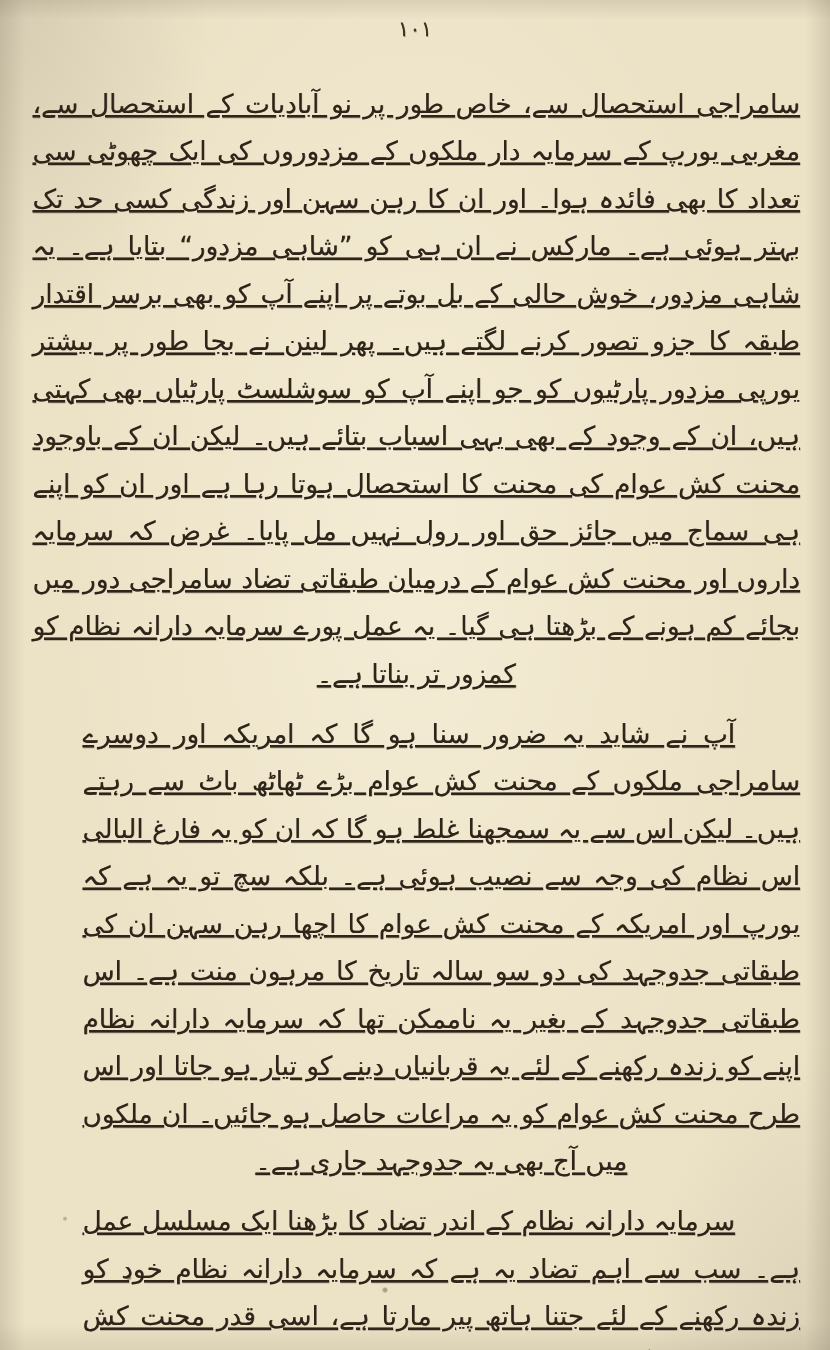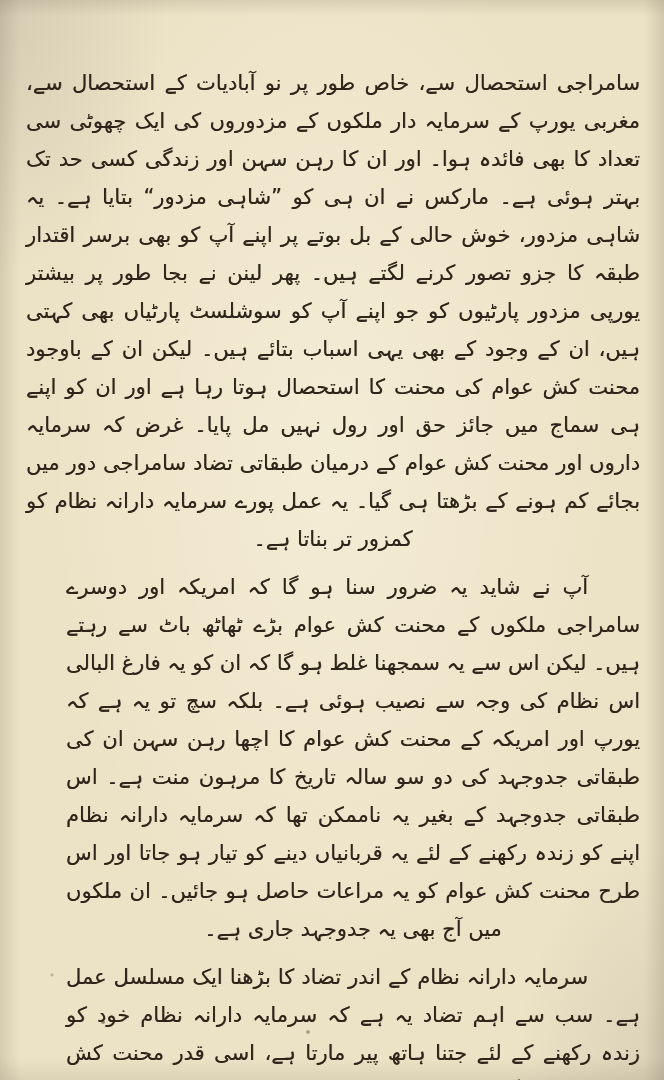--- a/index.html
+++ b/index.html
@@ -53,34 +53,36 @@
     direction: rtl;
     text-align: justify;
     color: #2e2419;
     font-size: 21px;
     line-height: 38px;
     text-shadow: 0.35px 0.35px 0 rgba(46,36,25,0.55);
   }
 
   .para {
     margin: 0 0 10px 0;
+    text-decoration: underline;
   }
 
   
   .para.center-last { text-align-last: center; }
   
   .para.justify-last { text-align-last: justify; }
 
   .para.indent { text-indent: 52px; margin-left: 40px; }
 </style>
 </head>
 <body>
 
 <div class="scan">
 
+  <div class="page-number">۱۰۱</div>
 
   <div class="text-block">
 
     <p class="para center-last" lang="ur" dir="rtl">سامراجی استحصال سے، خاص طور پر نو آبادیات کے استحصال سے، مغربی یورپ کے سرمایہ دار ملکوں کے مزدوروں کی ایک چھوٹی سی تعداد کا بھی فائدہ ہوا۔ اور ان کا رہن سہن اور زندگی کسی حد تک بہتر ہوئی ہے۔ مارکس نے ان ہی کو ”شاہی مزدور“ بتایا ہے۔ یہ شاہی مزدور، خوش حالی کے بل بوتے پر اپنے آپ کو بھی برسر اقتدار طبقہ کا جزو تصور کرنے لگتے ہیں۔ پھر لینن نے بجا طور پر بیشتر یورپی مزدور پارٹیوں کو جو اپنے آپ کو سوشلسٹ پارٹیاں بھی کہتی ہیں، ان کے وجود کے بھی یہی اسباب بتائے ہیں۔ لیکن ان کے باوجود محنت کش عوام کی محنت کا استحصال ہوتا رہا ہے اور ان کو اپنے ہی سماج میں جائز حق اور رول نہیں مل پایا۔ غرض کہ سرمایہ داروں اور محنت کش عوام کے درمیان طبقاتی تضاد سامراجی دور میں بجائے کم ہونے کے بڑھتا ہی گیا۔ یہ عمل پورے سرمایہ دارانہ نظام کو کمزور تر بناتا ہے۔</p>
 
     <p class="para indent center-last" lang="ur" dir="rtl">آپ نے شاید یہ ضرور سنا ہو گا کہ امریکہ اور دوسرے سامراجی ملکوں کے محنت کش عوام بڑے ٹھاٹھ باٹ سے رہتے ہیں۔ لیکن اس سے یہ سمجھنا غلط ہو گا کہ ان کو یہ فارغ البالی اس نظام کی وجہ سے نصیب ہوئی ہے۔ بلکہ سچ تو یہ ہے کہ یورپ اور امریکہ کے محنت کش عوام کا اچھا رہن سہن ان کی طبقاتی جدوجہد کی دو سو سالہ تاریخ کا مرہون منت ہے۔ اس طبقاتی جدوجہد کے بغیر یہ ناممکن تھا کہ سرمایہ دارانہ نظام اپنے کو زندہ رکھنے کے لئے یہ قربانیاں دینے کو تیار ہو جاتا اور اس طرح محنت کش عوام کو یہ مراعات حاصل ہو جائیں۔ ان ملکوں میں آج بھی یہ جدوجہد جاری ہے۔</p>
 
     <p class="para indent justify-last" lang="ur" dir="rtl">سرمایہ دارانہ نظام کے اندر تضاد کا بڑھنا ایک مسلسل عمل ہے۔ سب سے اہم تضاد یہ ہے کہ سرمایہ دارانہ نظام خود کو زندہ رکھنے کے لئے جتنا ہاتھ پیر مارتا ہے، اسی قدر محنت کش عوام کی مانگ اور طلب بڑھتی جاتی ہے۔ یہ کشمکش اور جدوجہد ان تمام ممالک میں یکساں نہیں ہیں۔ کسی سرمایہ دار ملک میں اگر محنت کش عوام کو اپنے حق کو مانگنے اور چھیننے کا زیادہ احساس ہوتا ہے تو وہاں یہ طبقاتی جدوجہد کی تحریک مضبوط تر ہوتی ہے۔ مثلاً اٹلی اور فرانس کے مزدوروں کی تحریک برطانیہ کے</p>
 
   </div>

